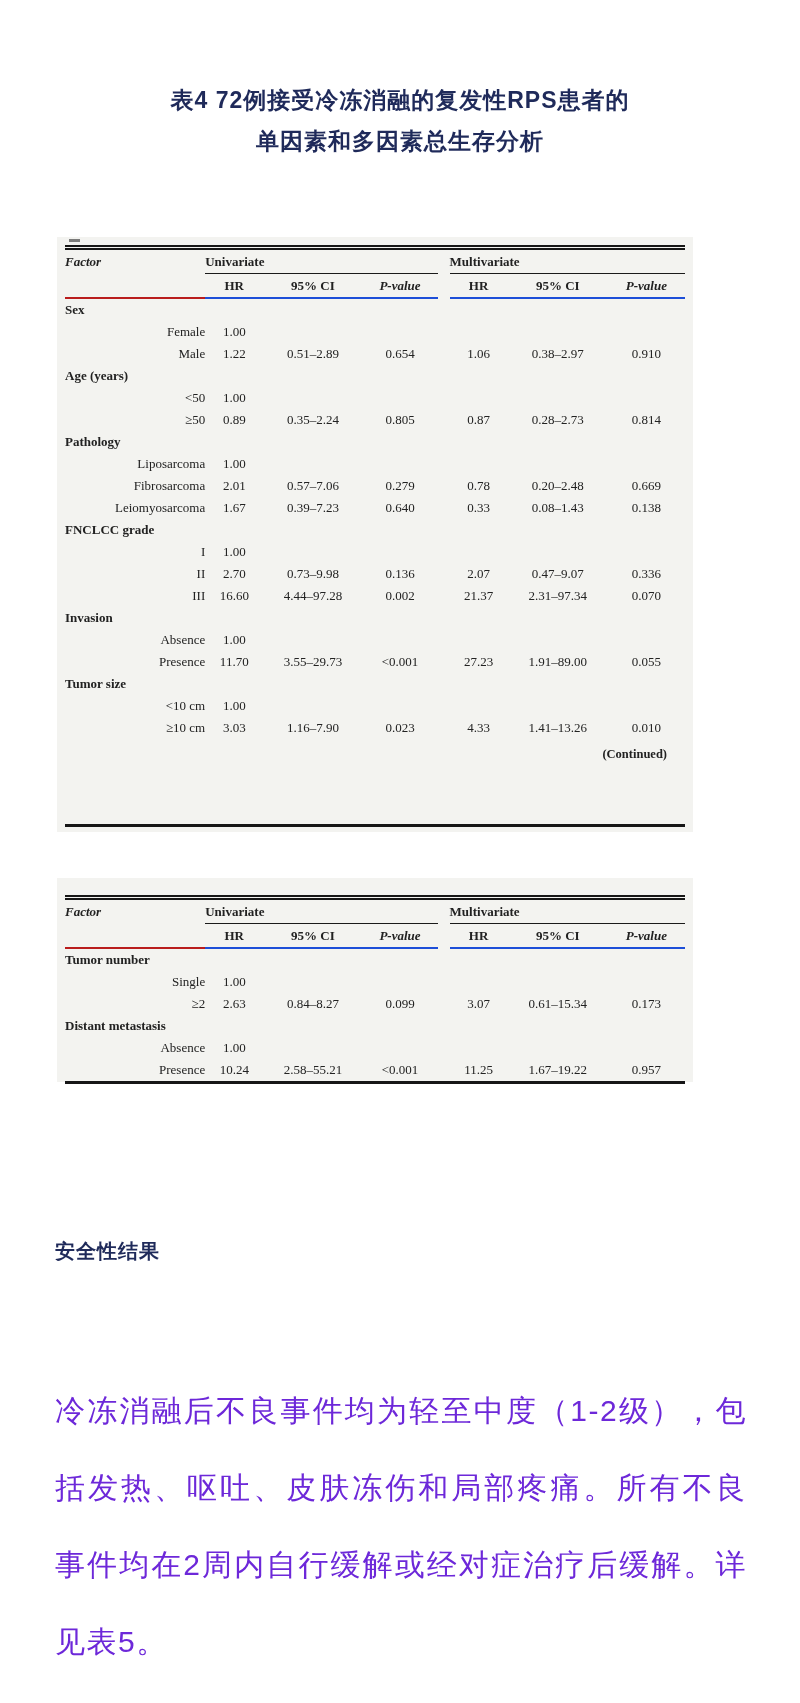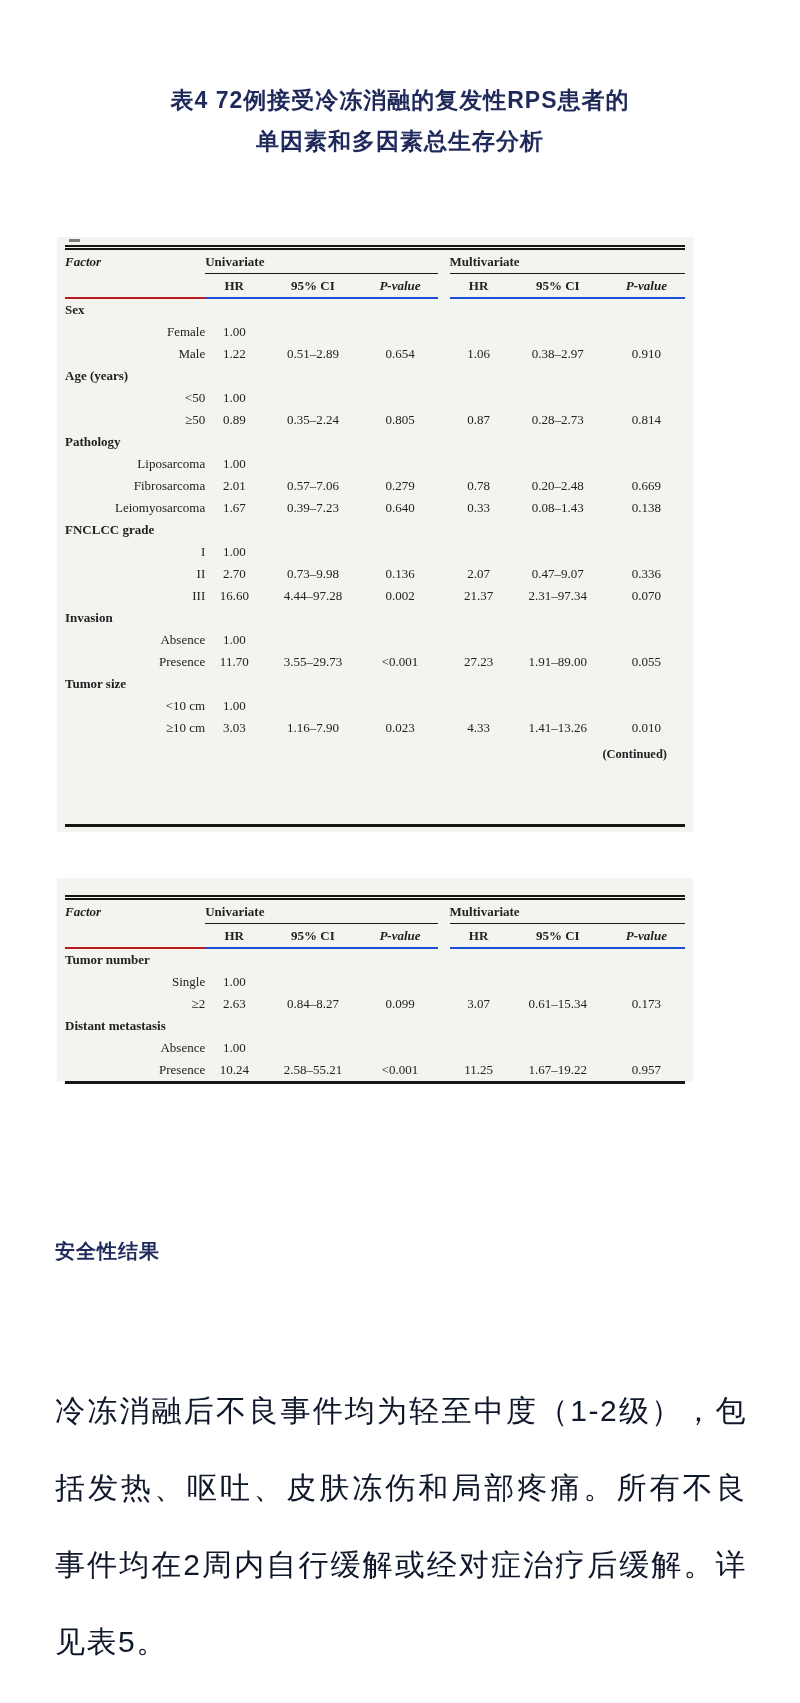--- a/index.html
+++ b/index.html
@@ -49,21 +49,21 @@
   
   col.w-factor{width:140px;} col.w-hr{width:58px;} col.w-ci{width:99px;}
   col.w-p{width:75px;} col.w-sp{width:12px;} col.w-ci2{width:100px;} col.w-p2{width:77px;}
   
   .section-heading{
     position:absolute;top:1238px;left:55px;
     color:#1f2a5a;font-size:20px;font-weight:800;letter-spacing:1px;
   }
   .body-para{
     position:absolute;top:1372px;left:55px;width:692px;
-    color:#0f172a;font-size:30px;line-height:77px;
+    color:#6d28d9;font-size:30px;line-height:77px;
     text-align:justify;letter-spacing:1.5px;
   }
 </style>
 </head>
 <body>
 
 <div class="doc-title">
   <div>表4 72例接受冷冻消融的复发性RPS患者的</div>
   <div>单因素和多因素总生存分析</div>
 </div>

